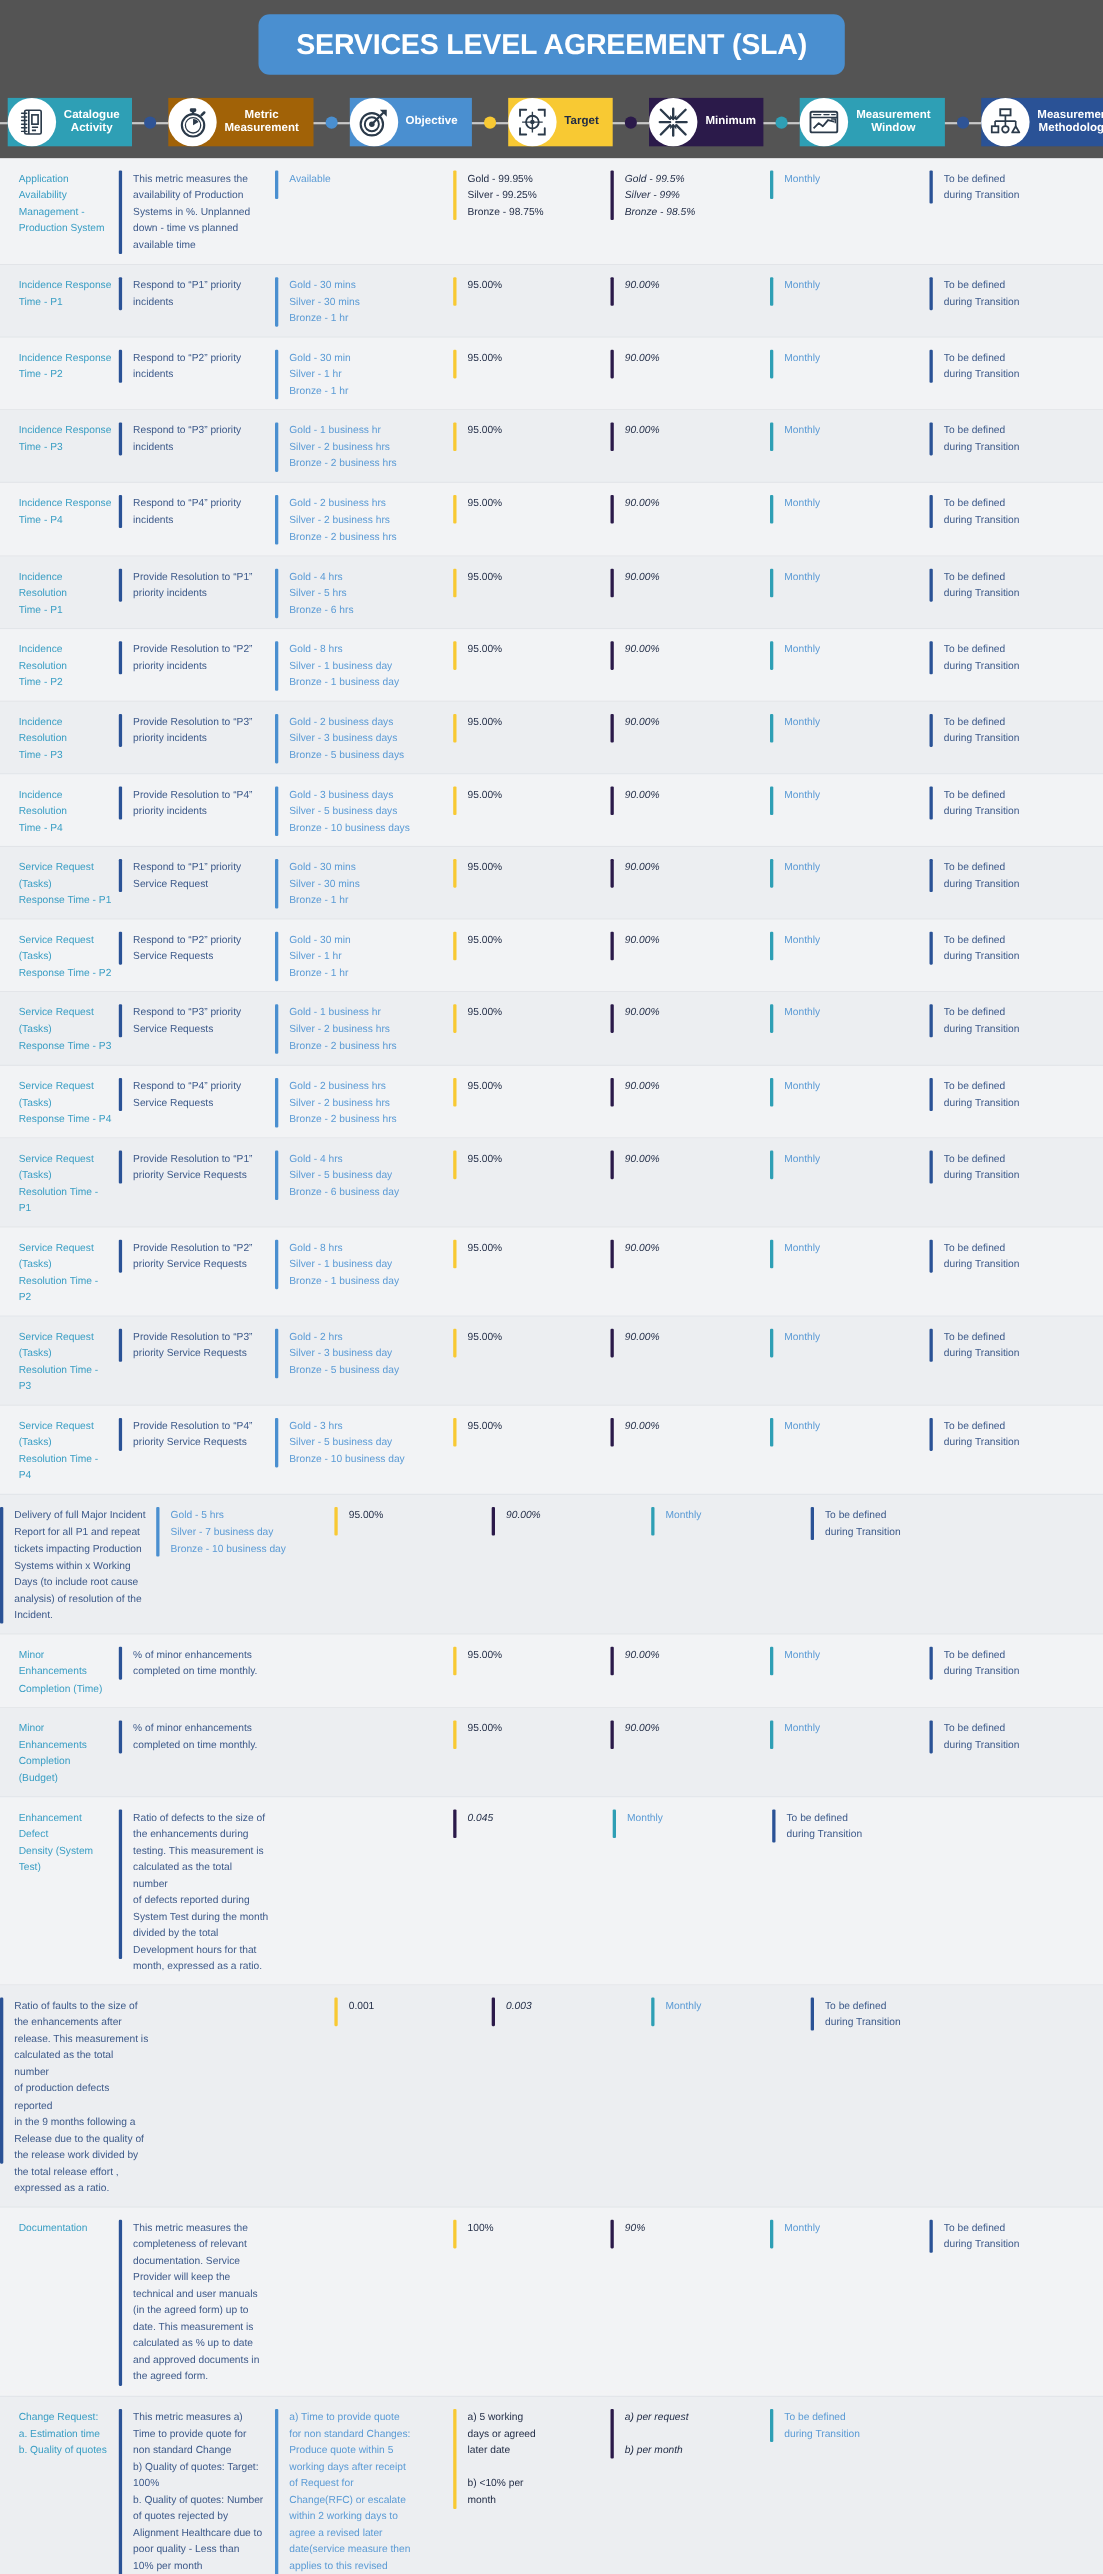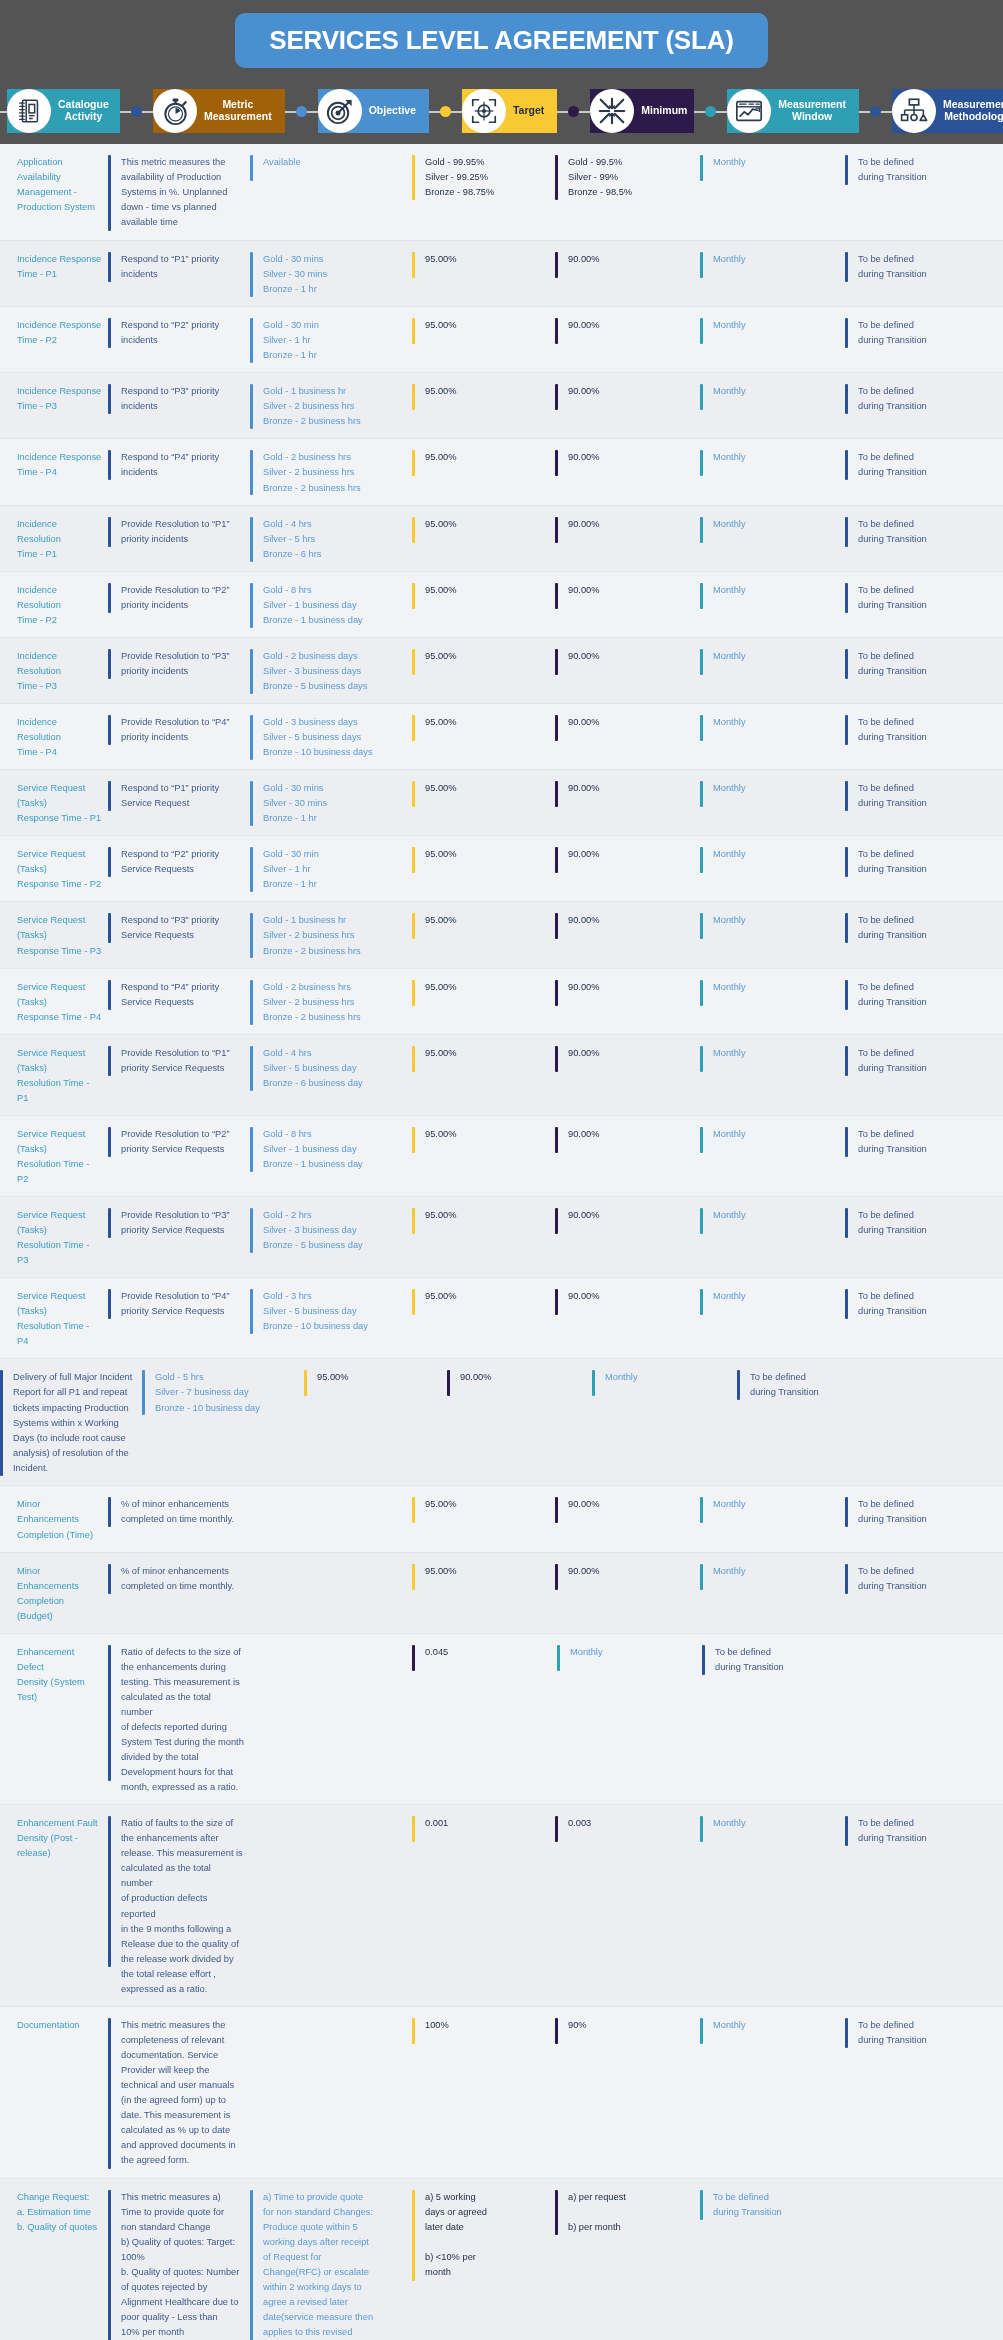--- a/index.html
+++ b/index.html
@@ -136,21 +136,21 @@
   .c-objective  { flex: 0 0 162px; }
   .c-target     { flex: 0 0 143px; }
   .c-minimum    { flex: 0 0 145px; }
   .c-window     { flex: 0 0 145px; }
   .c-method     { flex: 1 1 auto; }
 
   .c-activity  .ctext { color: #3a9ec4; }
   .c-metric    .ctext { color: #3d5a8a; }
   .c-objective .ctext { color: #5b9bd5; }
   .c-target    .ctext { color: #1f2a44; }
-  .c-minimum   .ctext { color: #1f2a44; }
+  .c-minimum   .ctext { color: #1f2a44; font-style: italic; }
   .c-window    .ctext { color: #5b9bd5; }
   .c-method    .ctext { color: #3d5a8a; }
 </style>
 </head>
 <body>
 
 <div id="page">
 
   <div class="title-wrap">
     <div class="title-pill">SERVICES LEVEL AGREEMENT (SLA)</div>
@@ -1002,24 +1002,20 @@
           <div class="divider" style="background: rgb(46, 159, 181); height: 18px; align-self: flex-start;"></div>
           <div class="ctext">Monthly</div>
         </div>
         <div class="cell c-method">
           <div class="divider" style="background: rgb(42, 82, 150); height: 30px; align-self: flex-start;"></div>
           <div class="ctext">To be defined
 during Transition</div>
         </div>
       </div>
       <div class="sla-row alt" style="min-height: 170px;">
-        <div class="cell c-activity">
-          <div class="ctext">Enhancement Fault
-Density (Post - release)</div>
-        </div>
         <div class="cell c-metric">
           <div class="divider" style="background: rgb(42, 82, 150); height: 151px; align-self: flex-start;"></div>
           <div class="ctext">Ratio of faults to the size of
 the enhancements after
 release. This measurement is
 calculated as the total number
 of production defects reported
 in the 9 months following a
 Release due to the quality of
 the  release work divided by

